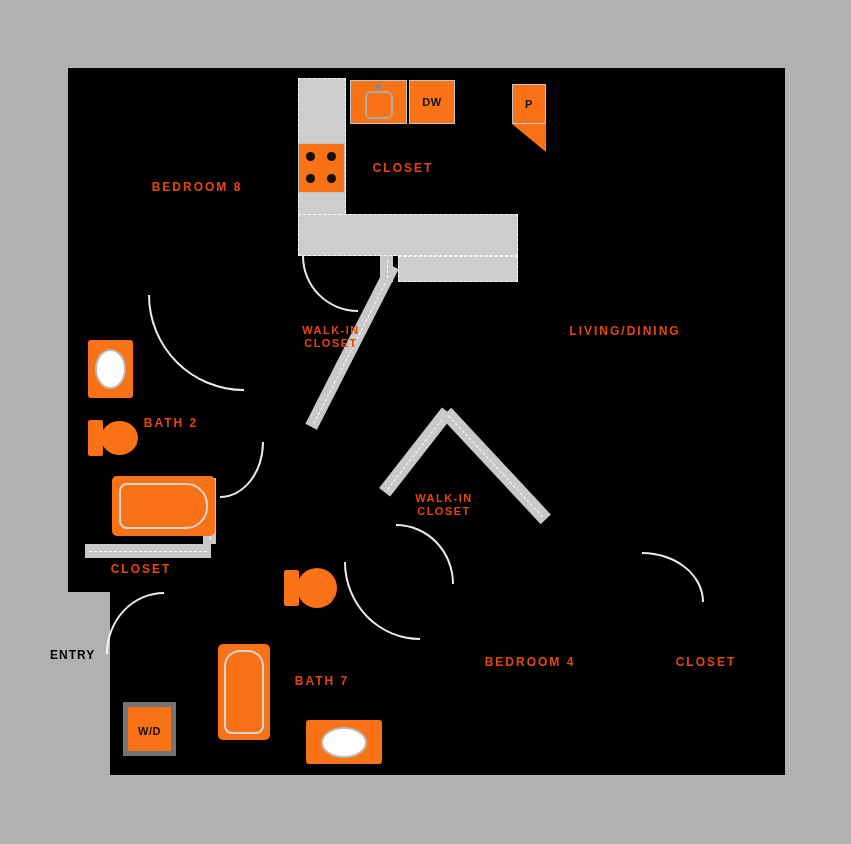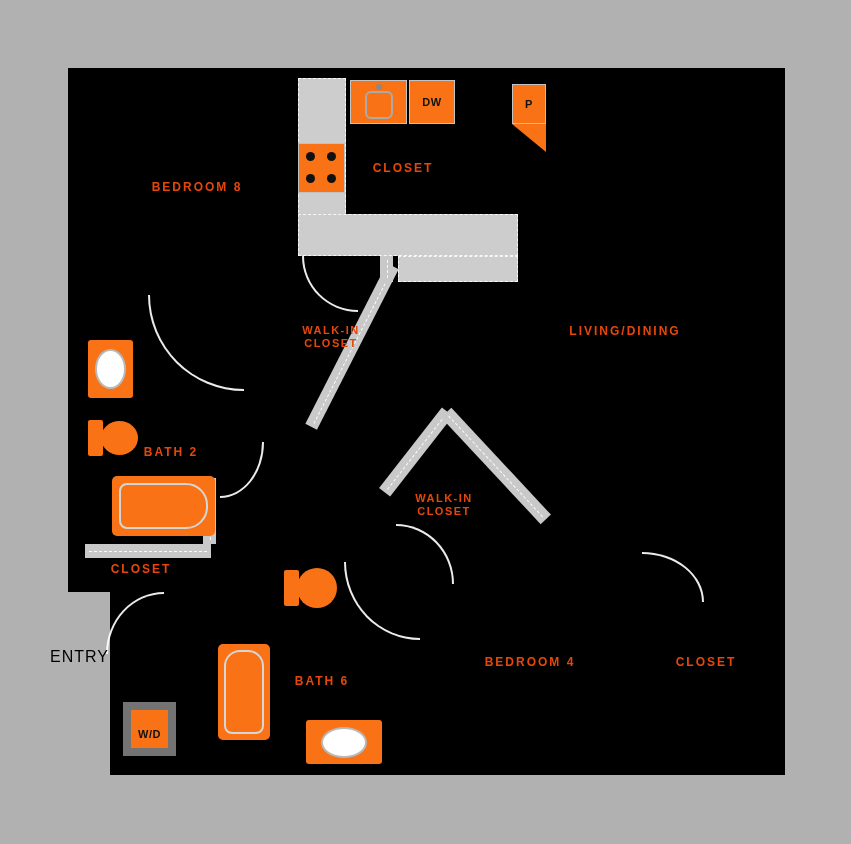--- a/index.html
+++ b/index.html
@@ -12,21 +12,21 @@
   .wall::after{content:'';position:absolute;left:4px;right:4px;top:50%;border-top:1px dashed rgba(255,255,255,.9);}
   .wall-v::after{content:'';position:absolute;top:4px;bottom:4px;left:50%;border-left:1px dashed rgba(255,255,255,.9);border-top:0;right:auto;}
   .fix{background:#f97316;box-sizing:border-box;}
   .arc{position:absolute;border:2px solid rgba(255,255,255,.92);box-sizing:border-box;background:transparent;}
   .arc-bl{border-top:0;border-right:0;border-bottom-left-radius:100%;}
   .arc-br{border-top:0;border-left:0;border-bottom-right-radius:100%;}
   .arc-tl{border-bottom:0;border-right:0;border-top-left-radius:100%;}
   .arc-tr{border-bottom:0;border-left:0;border-top-right-radius:100%;}
   .lbl{position:absolute;color:#e5470b;font-weight:bold;font-size:12px;letter-spacing:2px;text-align:center;line-height:14px;}
   .lbl2{font-size:11px;letter-spacing:1.5px;line-height:13px;}
-  .blk{position:absolute;color:#000;font-weight:normal;font-size:16px;letter-spacing:1px;}
+  .blk{position:absolute;color:#000;font-weight:bold;font-size:12px;letter-spacing:1px;}
   .appl-text{position:absolute;width:100%;text-align:center;color:#111;font-weight:bold;font-size:11px;letter-spacing:.5px;}
   .dot{position:absolute;width:9px;height:9px;border-radius:50%;background:#111;}
   .oval{position:absolute;border:2px solid #b9b9b9;border-radius:50%;background:#fff;box-sizing:border-box;}
   .innerline{position:absolute;border:2px solid #d6d6d6;box-sizing:border-box;background:transparent;}
 </style>
 </head>
 <body>
 
 <div id="stage">
 
@@ -74,44 +74,44 @@
 
   <div class="abs fix" style="left:284px;top:570px;width:15px;height:36px;border-radius:2px;"></div>
   <div class="abs fix" style="left:297px;top:568px;width:40px;height:40px;border-radius:50%;"></div>
   <div class="abs fix" style="left:218px;top:644px;width:52px;height:96px;border-radius:5px;">
     <div class="innerline" style="left:6px;top:6px;width:40px;height:84px;border-radius:16px 16px 8px 8px;"></div>
   </div>
   <div class="abs fix" style="left:306px;top:720px;width:76px;height:44px;border-radius:3px;">
     <div class="oval" style="left:15px;top:7px;width:46px;height:31px;"></div>
   </div>
 
-  <div class="abs fix" style="left:123px;top:702px;width:53px;height:54px;border:8px solid #737373;">
+  <div class="abs fix" style="left:123px;top:702px;width:53px;height:54px;border:5px solid #737373;">
     <div class="appl-text" style="top:18px;">W/D</div>
   </div>
 
   <div class="arc arc-bl" style="left:148px;top:295px;width:96px;height:96px;"></div>
   <div class="arc arc-bl" style="left:302px;top:256px;width:56px;height:56px;"></div>
   <div class="arc arc-br" style="left:220px;top:442px;width:44px;height:56px;"></div>
   <div class="arc arc-tl" style="left:106px;top:592px;width:58px;height:62px;"></div>
   <div class="arc arc-bl" style="left:344px;top:562px;width:76px;height:78px;"></div>
   <div class="arc arc-tr" style="left:396px;top:524px;width:58px;height:60px;"></div>
   <div class="arc arc-tr" style="left:642px;top:552px;width:62px;height:50px;"></div>
 
   <div class="lbl" style="left:137px;top:180px;width:120px;">BEDROOM 8</div>
   <div class="lbl" style="left:343px;top:161px;width:120px;">CLOSET</div>
   <div class="lbl" style="left:555px;top:324px;width:140px;">LIVING/DINING</div>
   <div class="lbl lbl2" style="left:291px;top:324px;width:80px;">
     <span>WALK-IN</span><br>
     <span>CLOSET</span>
   </div>
-  <div class="lbl" style="left:131px;top:416px;width:80px;margin-top:29px;">BATH 2</div>
+  <div class="lbl" style="left:131px;top:416px;width:80px;">BATH 2</div>
   <div class="lbl" style="left:101px;top:562px;width:80px;">CLOSET</div>
   <div class="lbl lbl2" style="left:404px;top:492px;width:80px;">
     <span>WALK-IN</span><br>
     <span>CLOSET</span>
   </div>
   <div class="lbl" style="left:470px;top:655px;width:120px;">BEDROOM 4</div>
   <div class="lbl" style="left:666px;top:655px;width:80px;">CLOSET</div>
-  <div class="lbl" style="left:282px;top:674px;width:80px;">BATH 6</div>
+  <div class="lbl" style="left:282px;top:674px;width:80px;">BATH 7</div>
 
   <div class="blk" style="left:50px;top:648px;">ENTRY</div>
 
 </div>
 
 </body></html>

